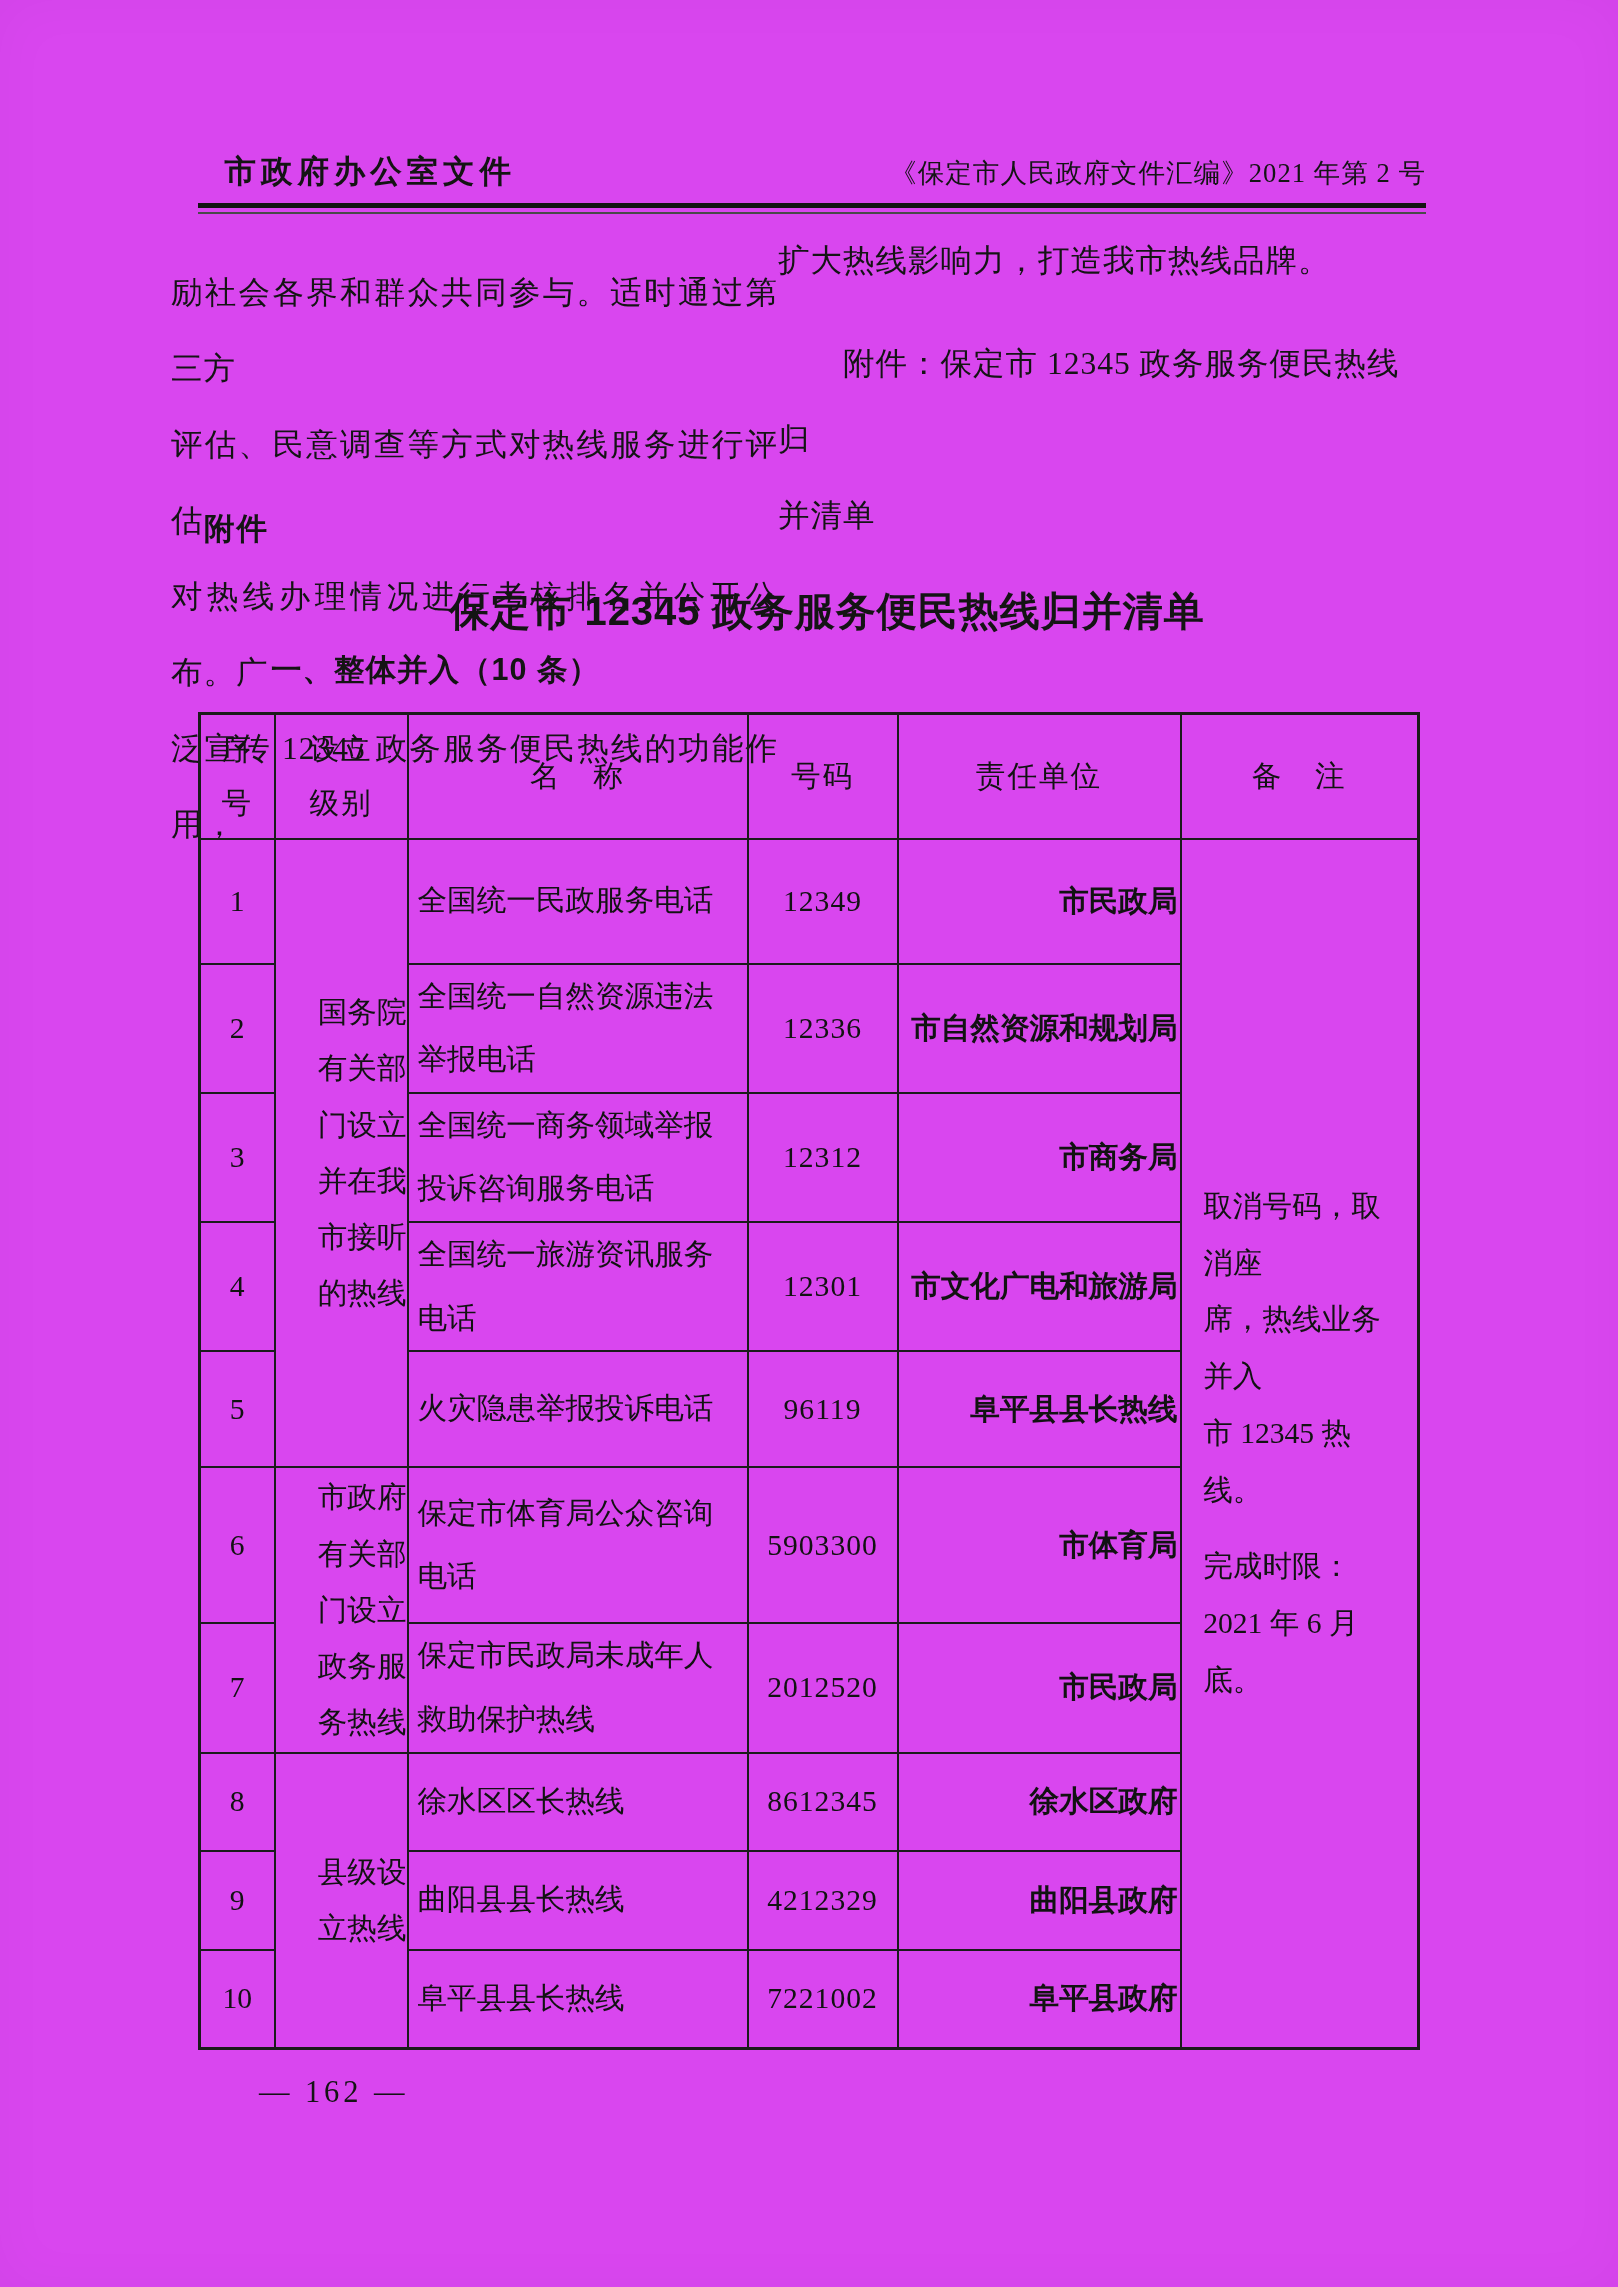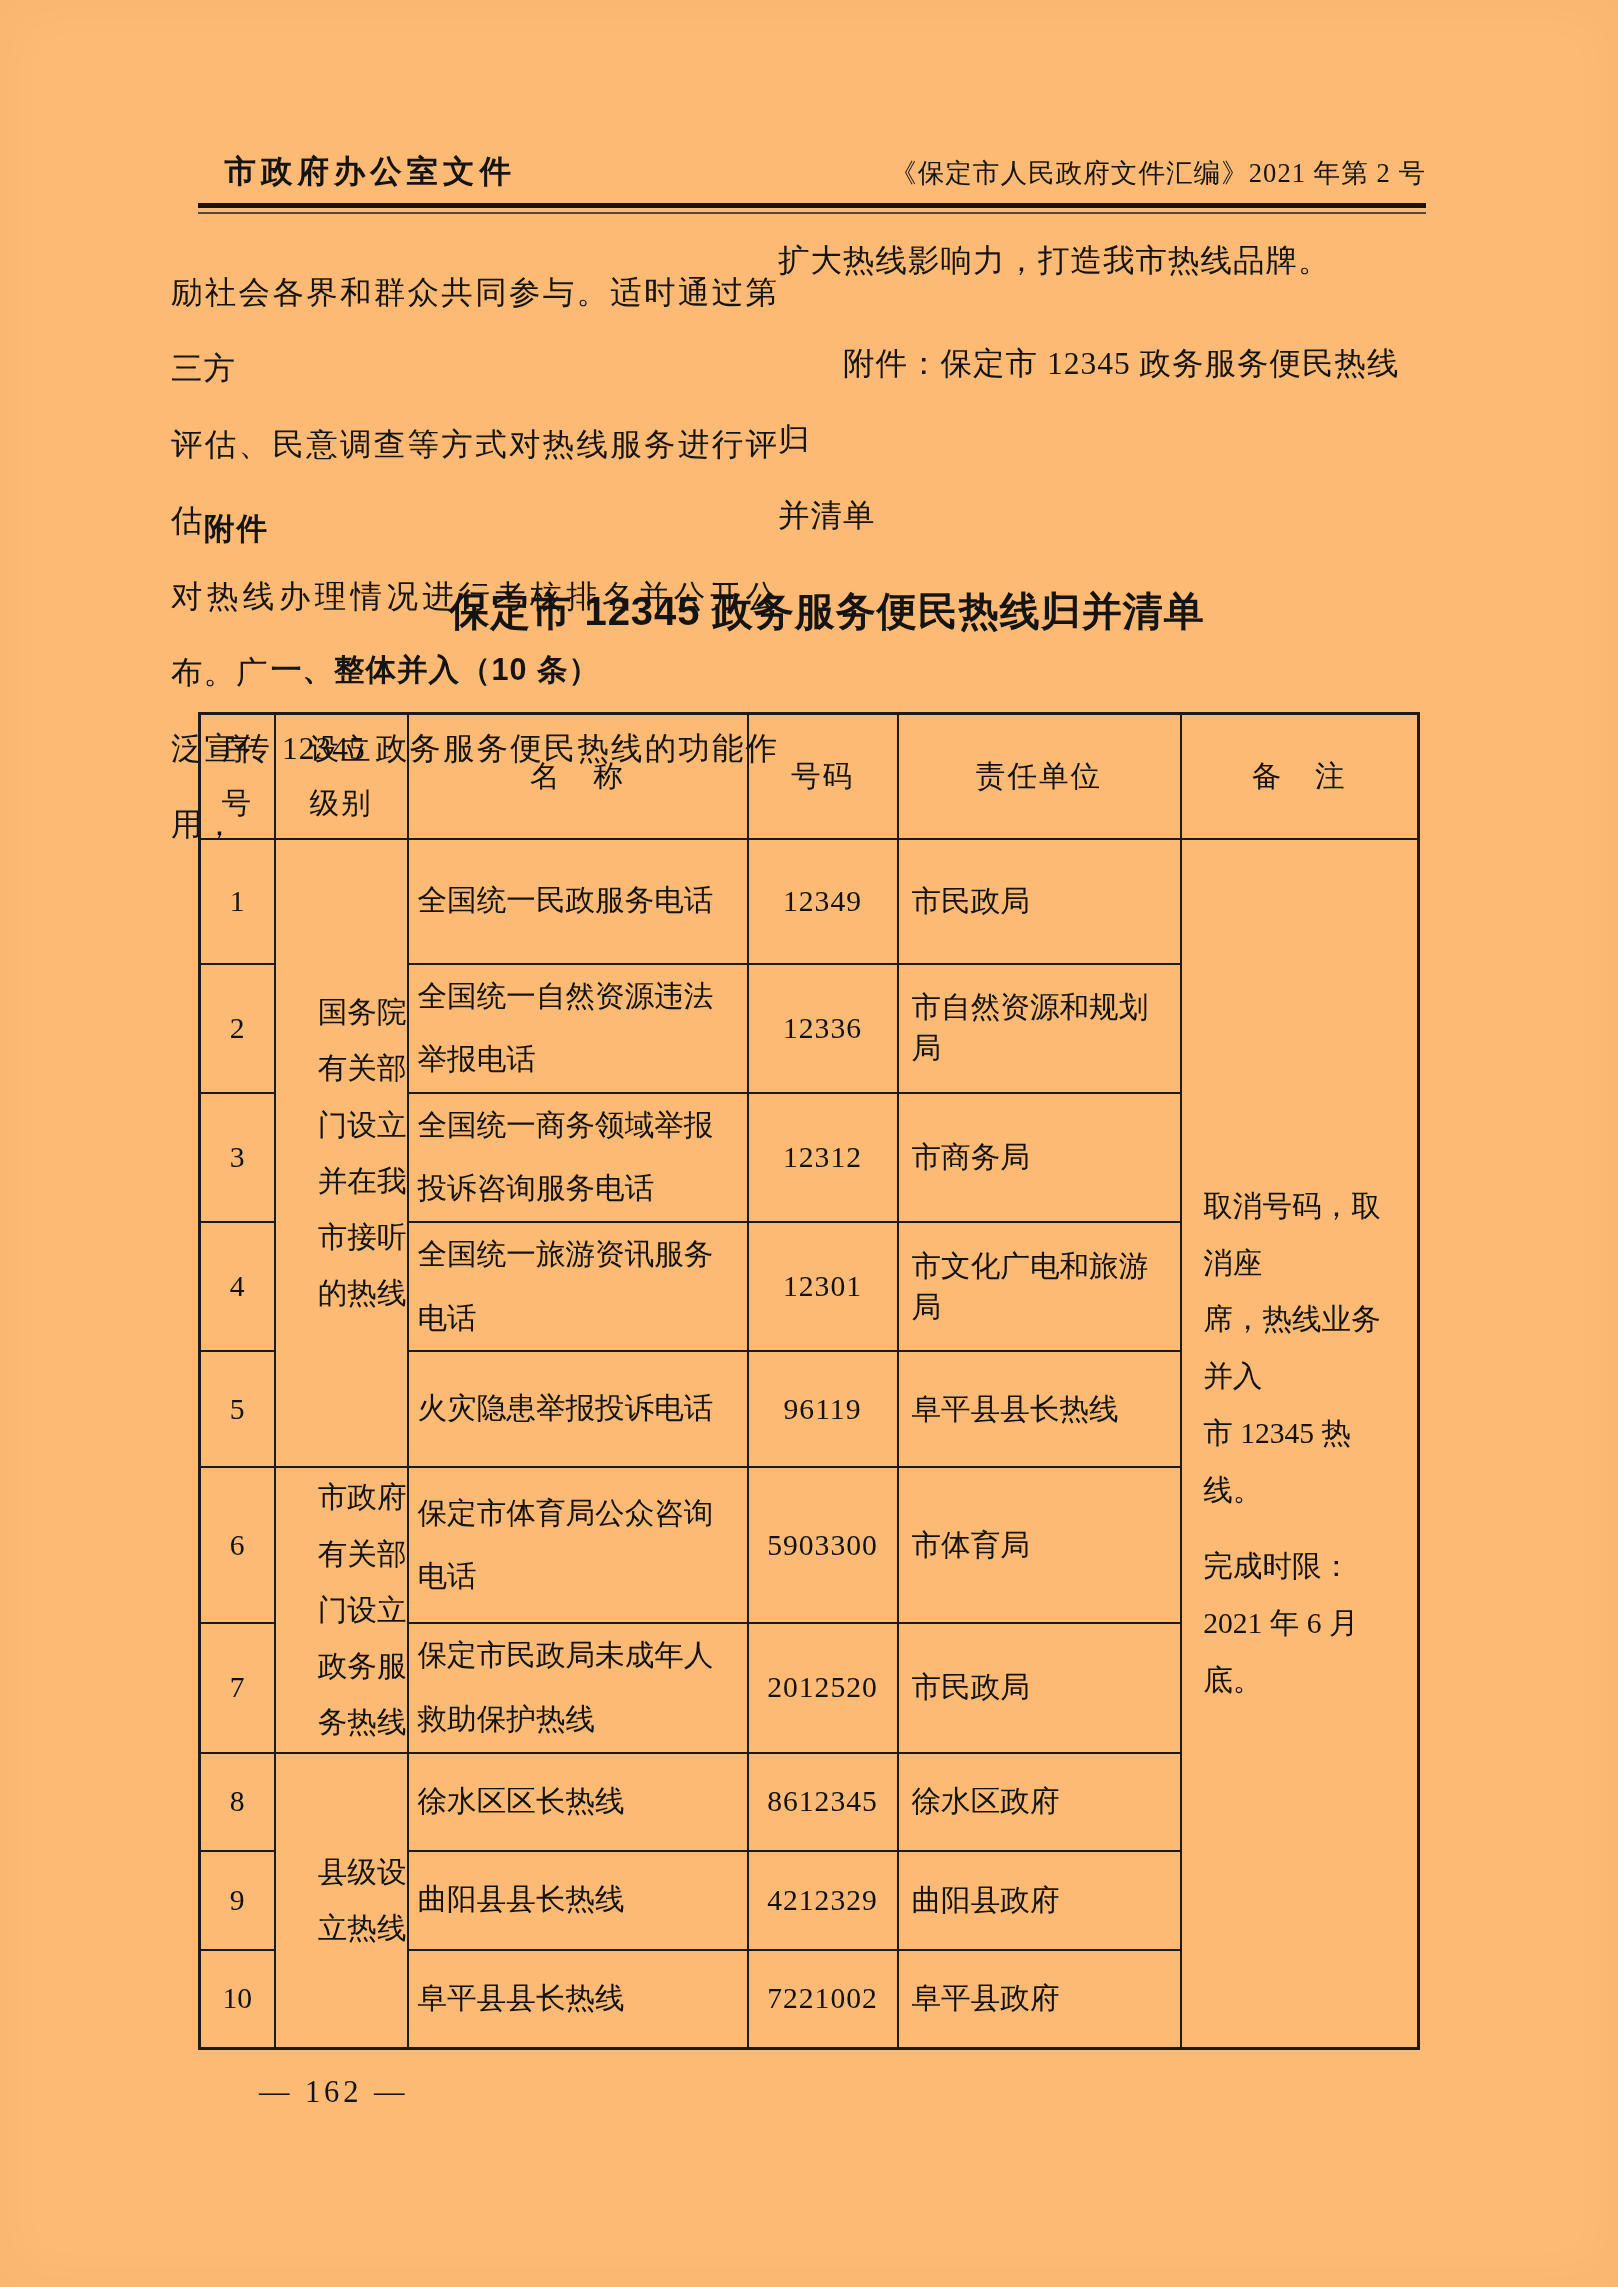--- a/index.html
+++ b/index.html
@@ -1,21 +1,21 @@
 <!DOCTYPE html>
 <html lang="zh"><head>
 <meta charset="utf-8">
 <style>
   html,body{margin:0;padding:0;}
   body{background:#e9e9e9;}
   .page{
     position:relative;
     width:1618px;height:2287px;
     margin:0 auto;
-    background:#fdba74;
+    background:#d946ef;
     color:#141414;
     font-family:"Liberation Serif","DejaVu Serif",serif;
     overflow:hidden;
     box-shadow:inset 0 0 59px rgba(0,0,0,0.03);
   }
   
   .doc-header{position:absolute;left:198px;top:150px;width:1228px;}
   .doc-header-row{display:flex;justify-content:space-between;align-items:baseline;padding-left:26.6px;}
   .doc-header-left{
     font-family:"Liberation Sans","DejaVu Sans",sans-serif;
@@ -71,21 +71,21 @@
   }
   .hotline-table td.sn{text-align:center;}
   .hotline-table td.level{
     text-align:right;white-space:pre-line;line-height:1.9;
   }
   .hotline-table td.name{
     text-align:left;padding-left:9px;padding-right:5.9px;
     white-space:pre-line;line-height:2.15;
   }
   .hotline-table td.num{text-align:center;letter-spacing:1px;margin-top:13px;}
-  .hotline-table td.unit{text-align:left;padding:0 13px;}
+  .hotline-table td.unit{text-align:right;padding:0 2px;font-weight:bold;}
   .hotline-table td.note{
     text-align:left;vertical-align:middle;
     padding:0 15.8px 0 21.7px;
   }
   .note-p1,.note-p2{white-space:pre-line;line-height:1.92;}
   .note-p2{margin-top:19.7px;}
   
   .hotline-table tr:nth-child(1){height:125px;}
   .hotline-table tr:nth-child(2){height:125px;}
   .hotline-table tr:nth-child(3){height:126px;}

